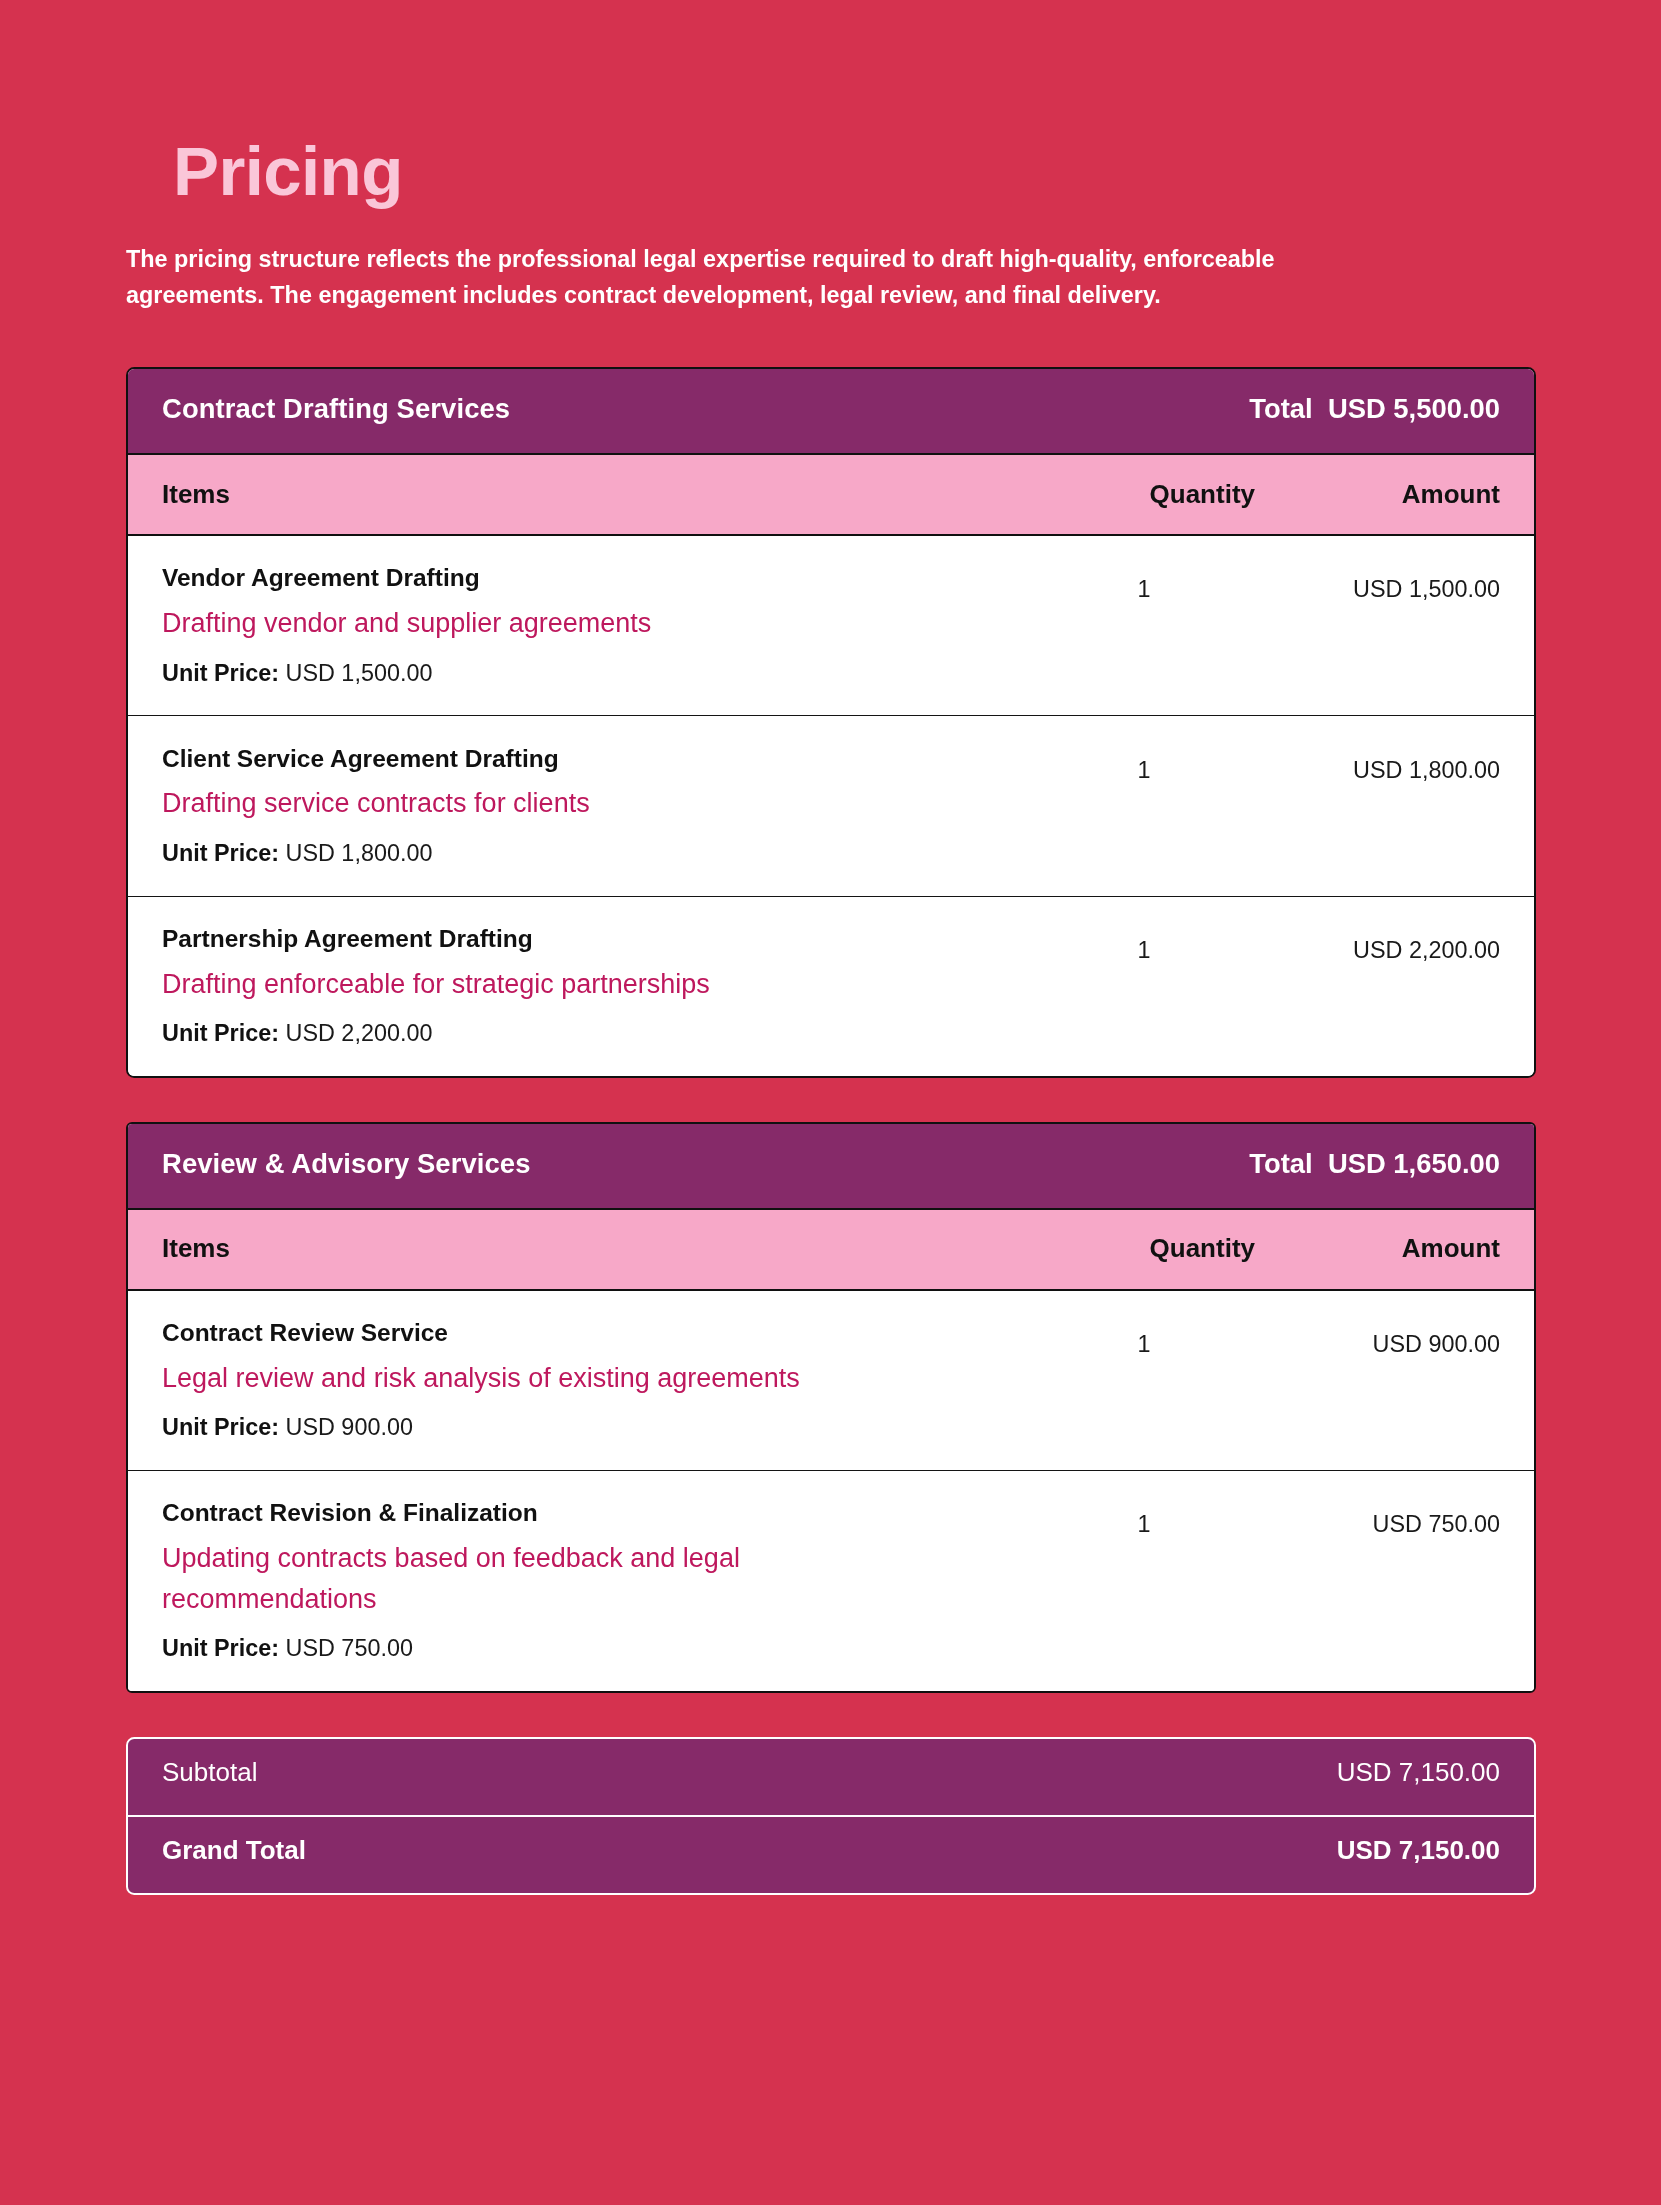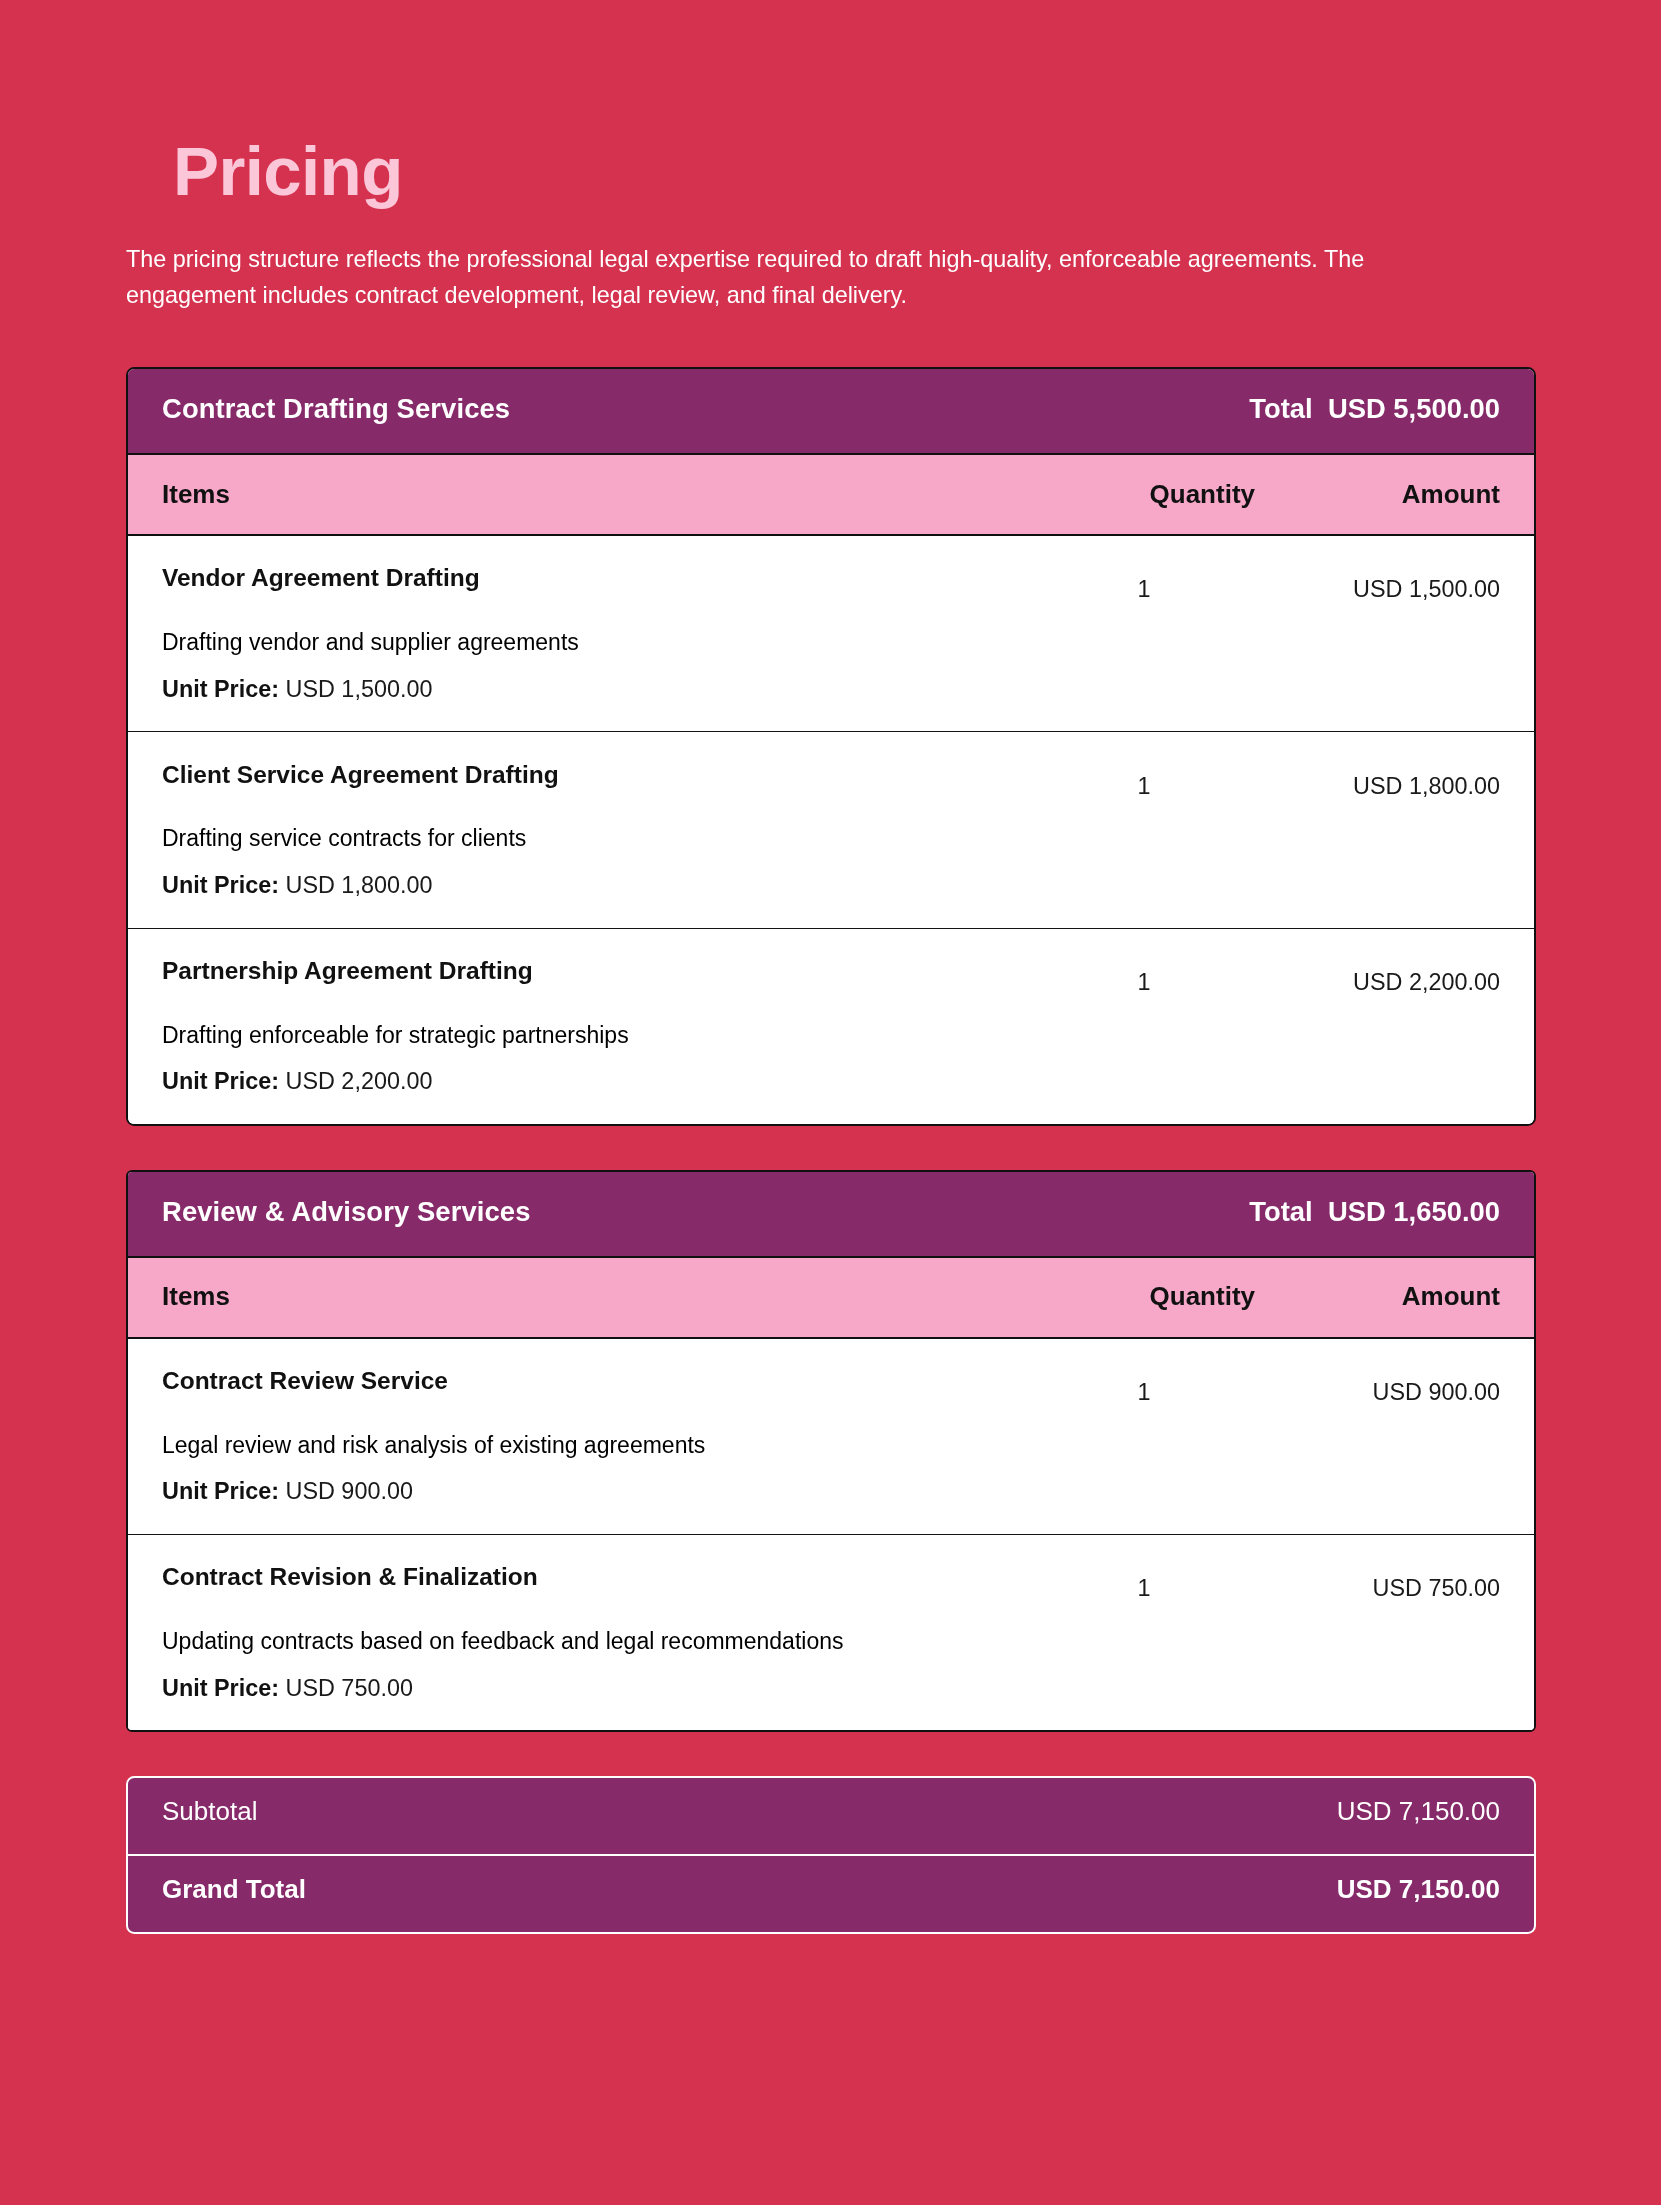--- a/index.html
+++ b/index.html
@@ -32,21 +32,21 @@
     line-height: 1.0;
     padding-top: 137px;
     margin-left: 47px;
   }
 
   .intro {
     margin-top: 36px;
     font-size: 23.4px;
     line-height: 1.52;
     color: #ffffff;
-    font-weight: 400;
+    font-weight: 700;
     max-width: 1273px;
   }
 
   
   .table-card {
     margin-top: 54px;
     border: 2.3px solid #101010;
     border-radius: 8.2px;
     overflow: hidden;
     background: #ffffff;
@@ -123,24 +123,24 @@
   }
 
   .item-name {
     font-size: 24.5px;
     font-weight: 700;
     color: #111111;
     line-height: 1.25;
   }
 
   .item-desc {
-    margin-top: 31px;
-    font-size: 23px;
-    font-weight: 400;
-    color: #000000;
+    margin-top: 9px;
+    font-size: 27px;
+    font-weight: 400;
+    color: #be185d;
     line-height: 1.5;
     max-width: 712px;
   }
 
   .item-unit {
     margin-top: 13px;
     font-size: 23.4px;
     color: #1a1a1a;
     line-height: 1.4;
   }

